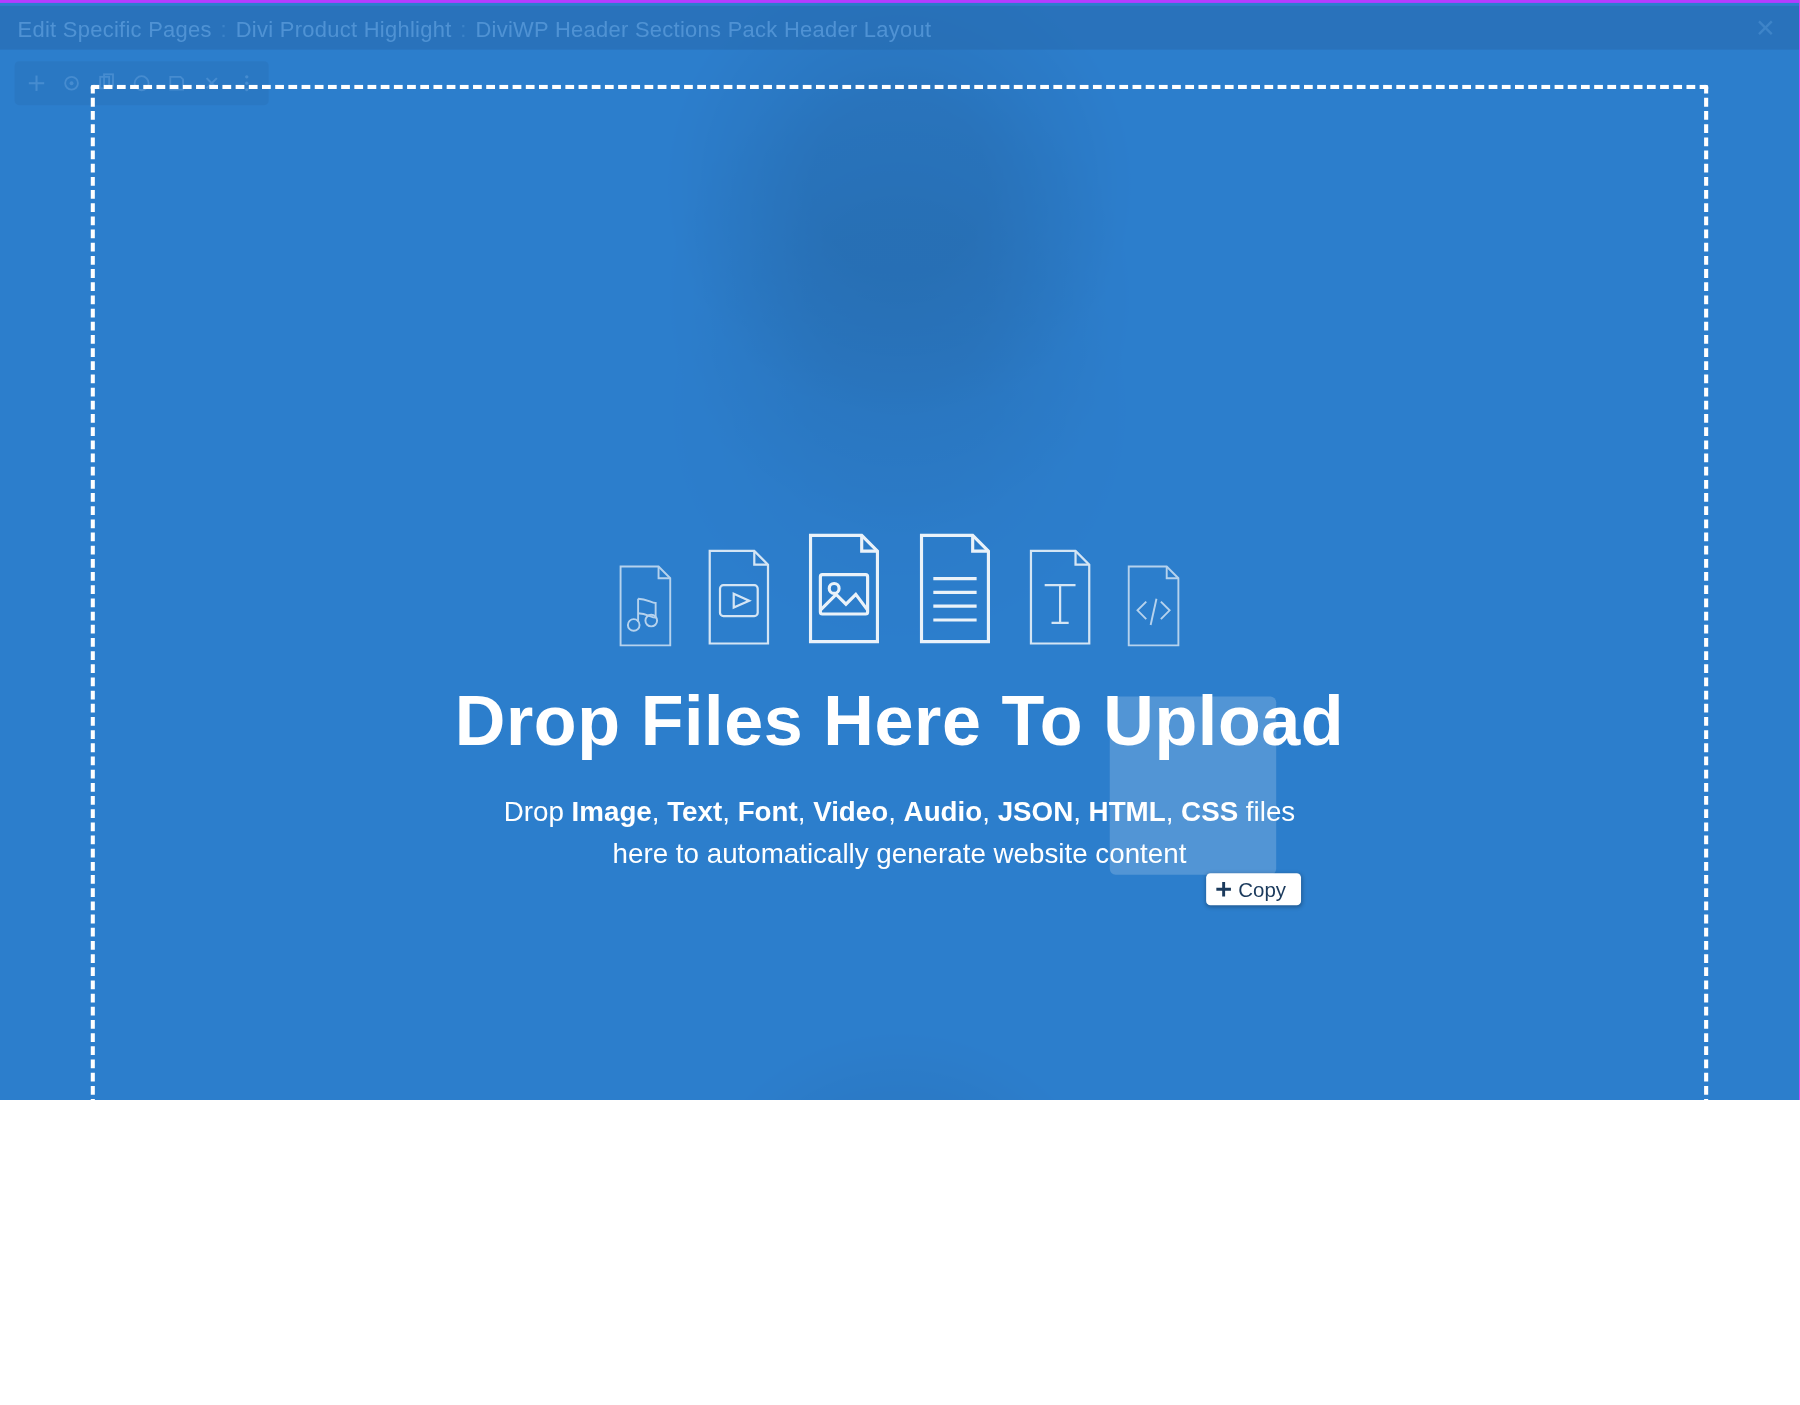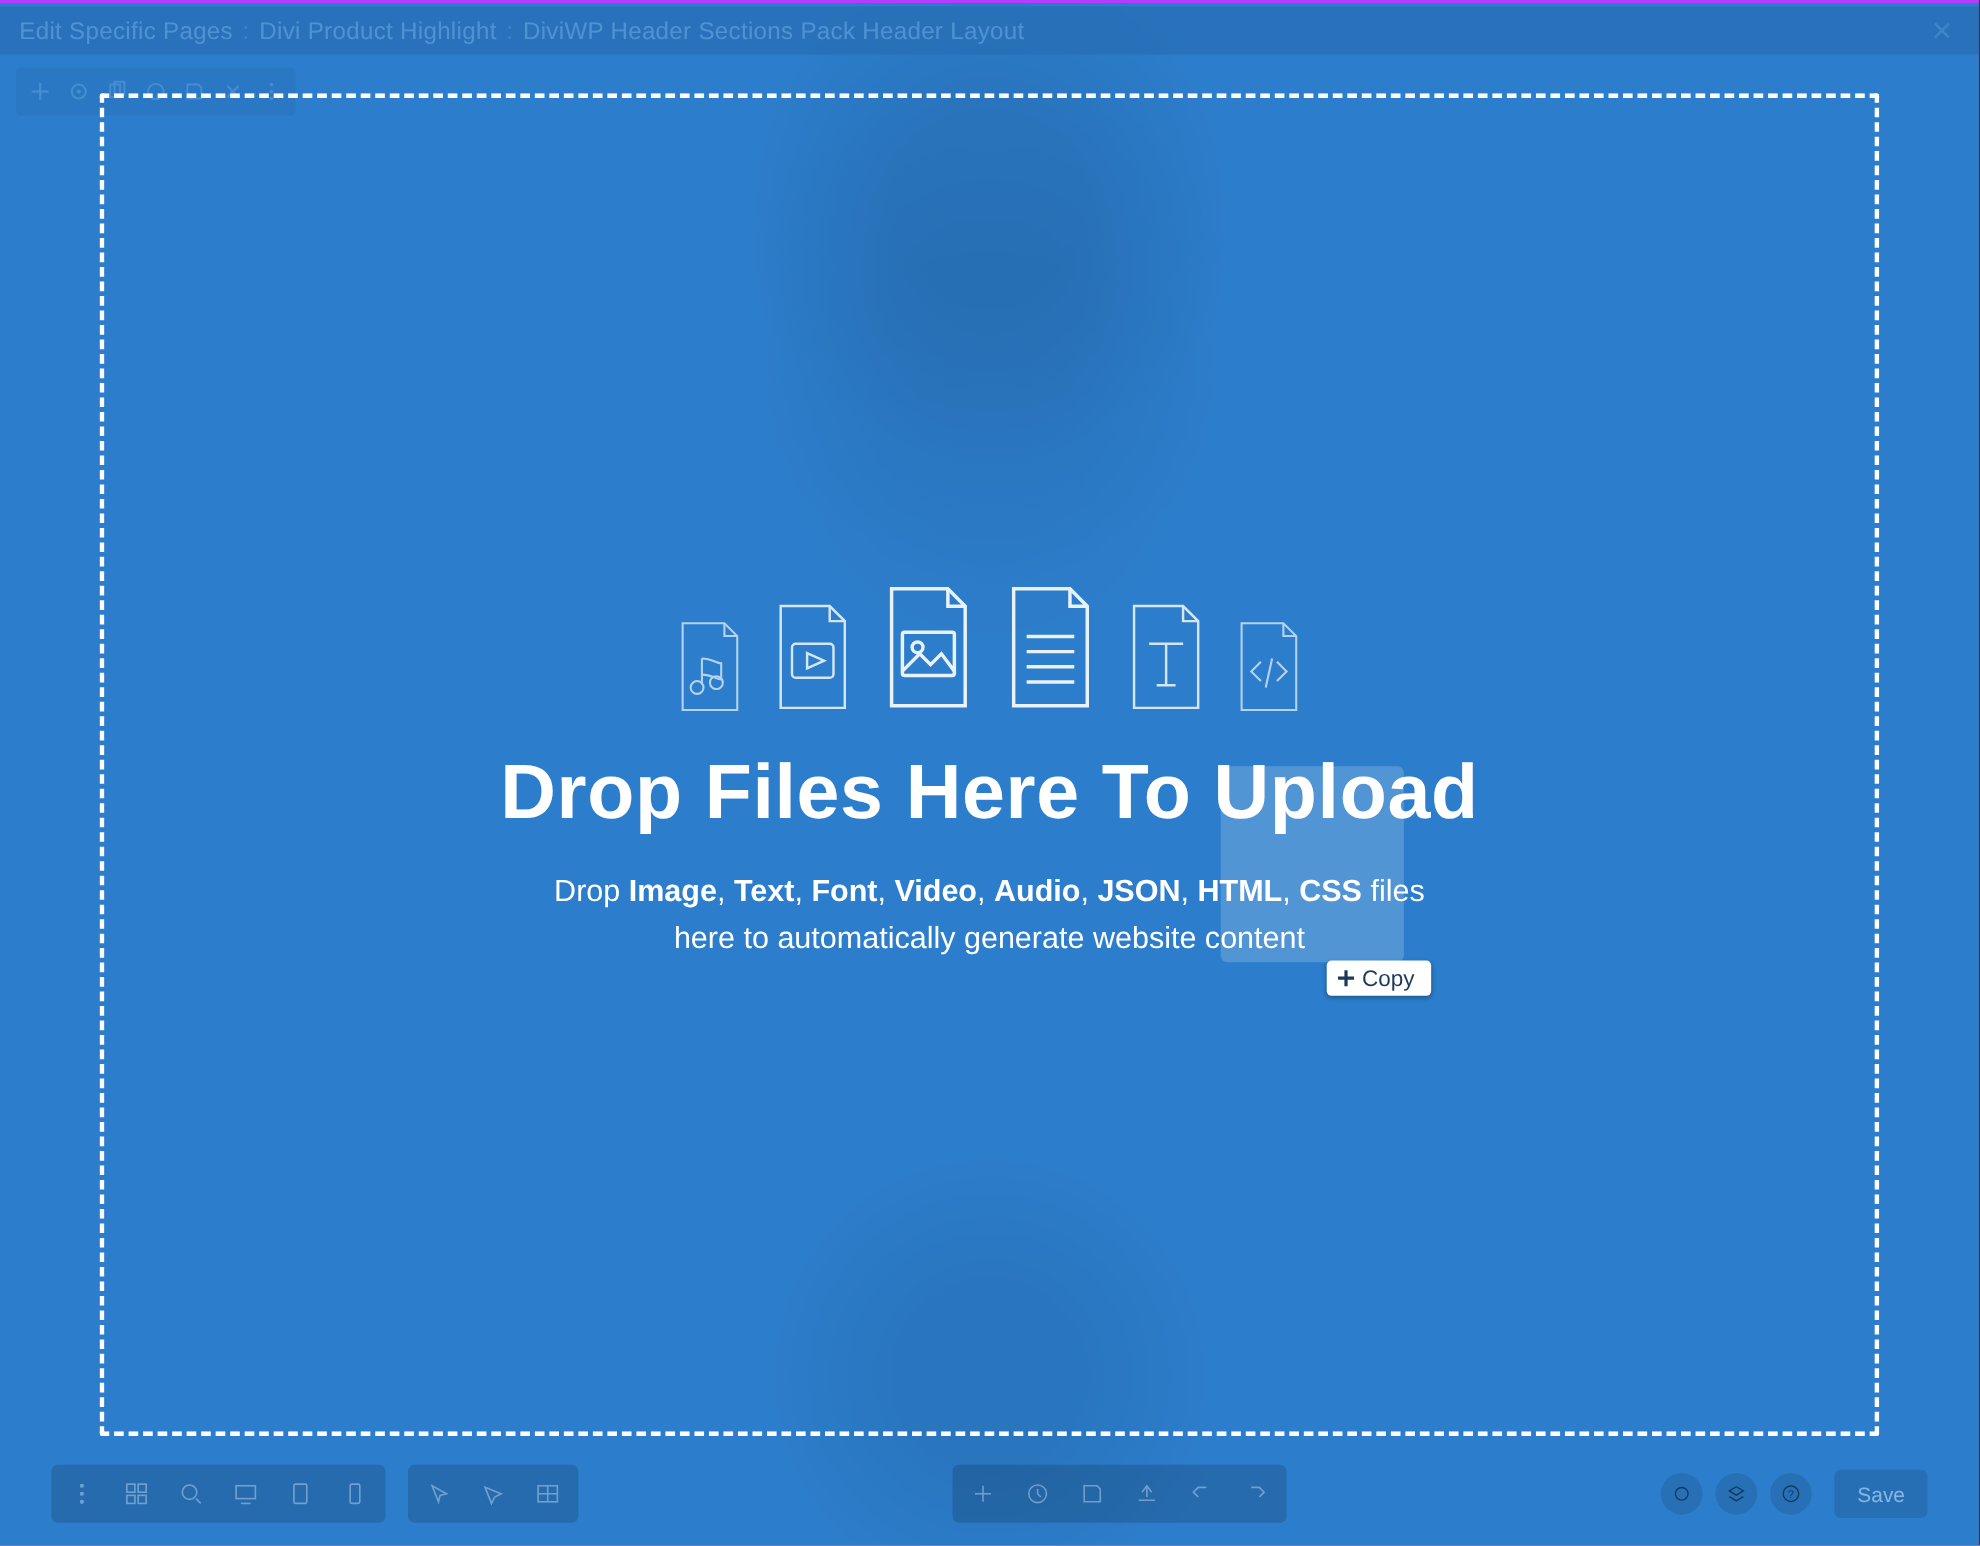--- a/index.html
+++ b/index.html
@@ -251,22 +251,22 @@
   .center-group {
     display:flex;
     gap:14px;
     align-items:center;
   }
   .rounds { display:flex; gap:8px; }
 
   
   .stage-wrap {
     width: 1800px;
-    height: 1405px;
-    background: #7f1d1d;
+    height: 1100px;
+    background: #d946ef;
     position: relative;
     overflow:hidden;
   }
   .scale {
     transform-origin: top left;
     transform: scale(1.4602);
   }
 
   svg { display:block; }
 </style>

